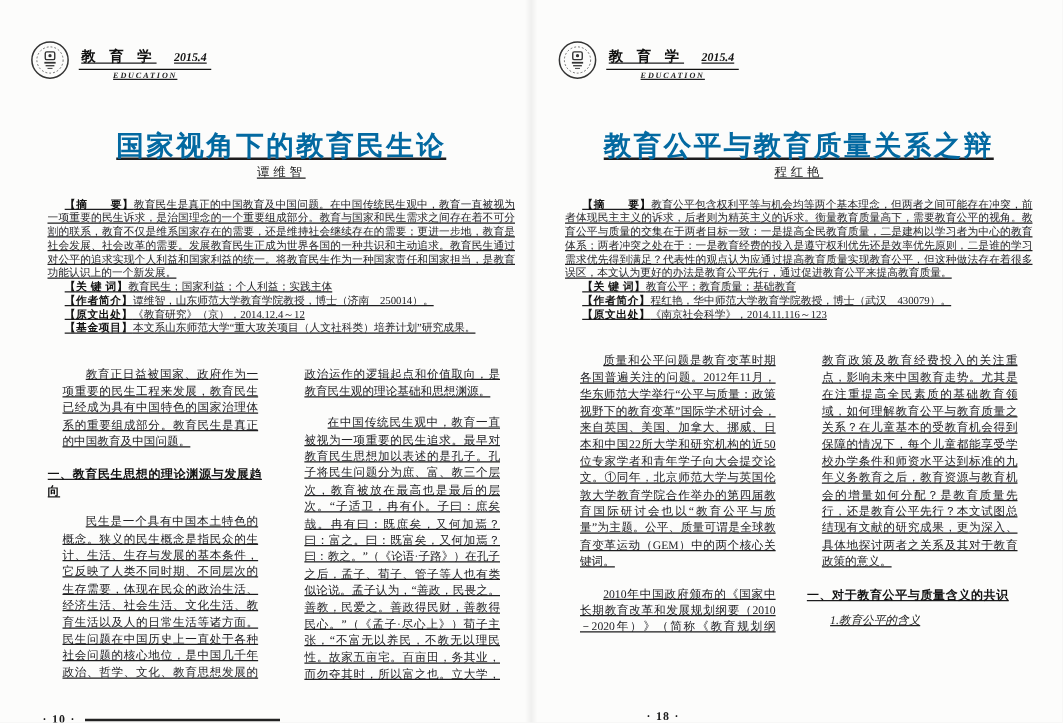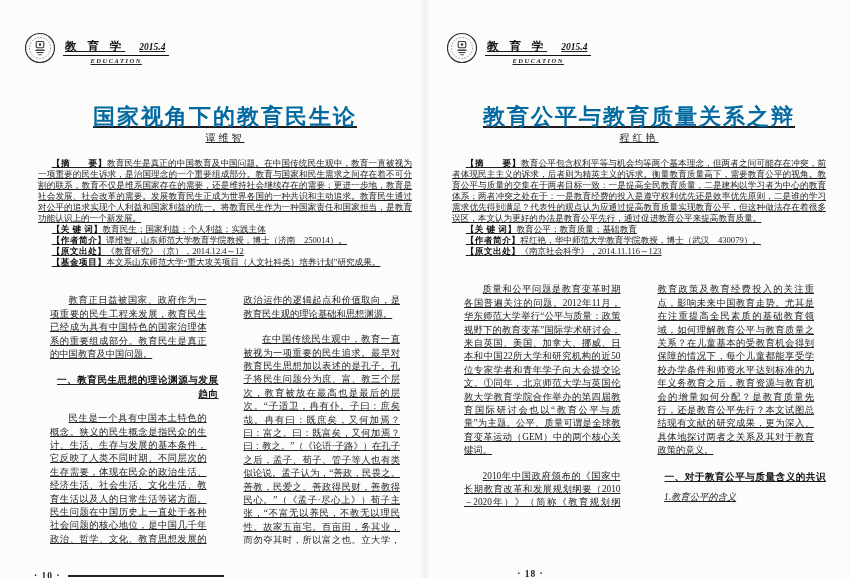--- a/index.html
+++ b/index.html
@@ -53,21 +53,21 @@
   .page-body{
     margin-top:14px;display:flex;gap:13px;
     height:262px;overflow:hidden;
     font-size:9.3px;line-height:13.4px;text-align:justify;color:#222226;
   }
   .page-right .page-body{height:236px;}
   .col{flex:1 1 0;min-width:0;}
   .para{margin:12px;text-indent:2em;}
   .para.cont{text-indent:0;}
   .sec-heading{
-    margin:8px 0 8px 12px;font-size:9.6px;font-weight:bold;text-align:right;color:#111;
+    margin:8px 0 8px 0;font-size:9.6px;font-weight:bold;text-align:left;color:#111;
     letter-spacing:0.5px;
   }
   .sub-heading{
     margin:6px 0 4px 0;font-size:9.3px;font-weight:normal;font-style:italic;
     text-indent:2em;color:#222;
   }
 
   
   .page-footer{
     position:absolute;bottom:15px;display:flex;align-items:center;

